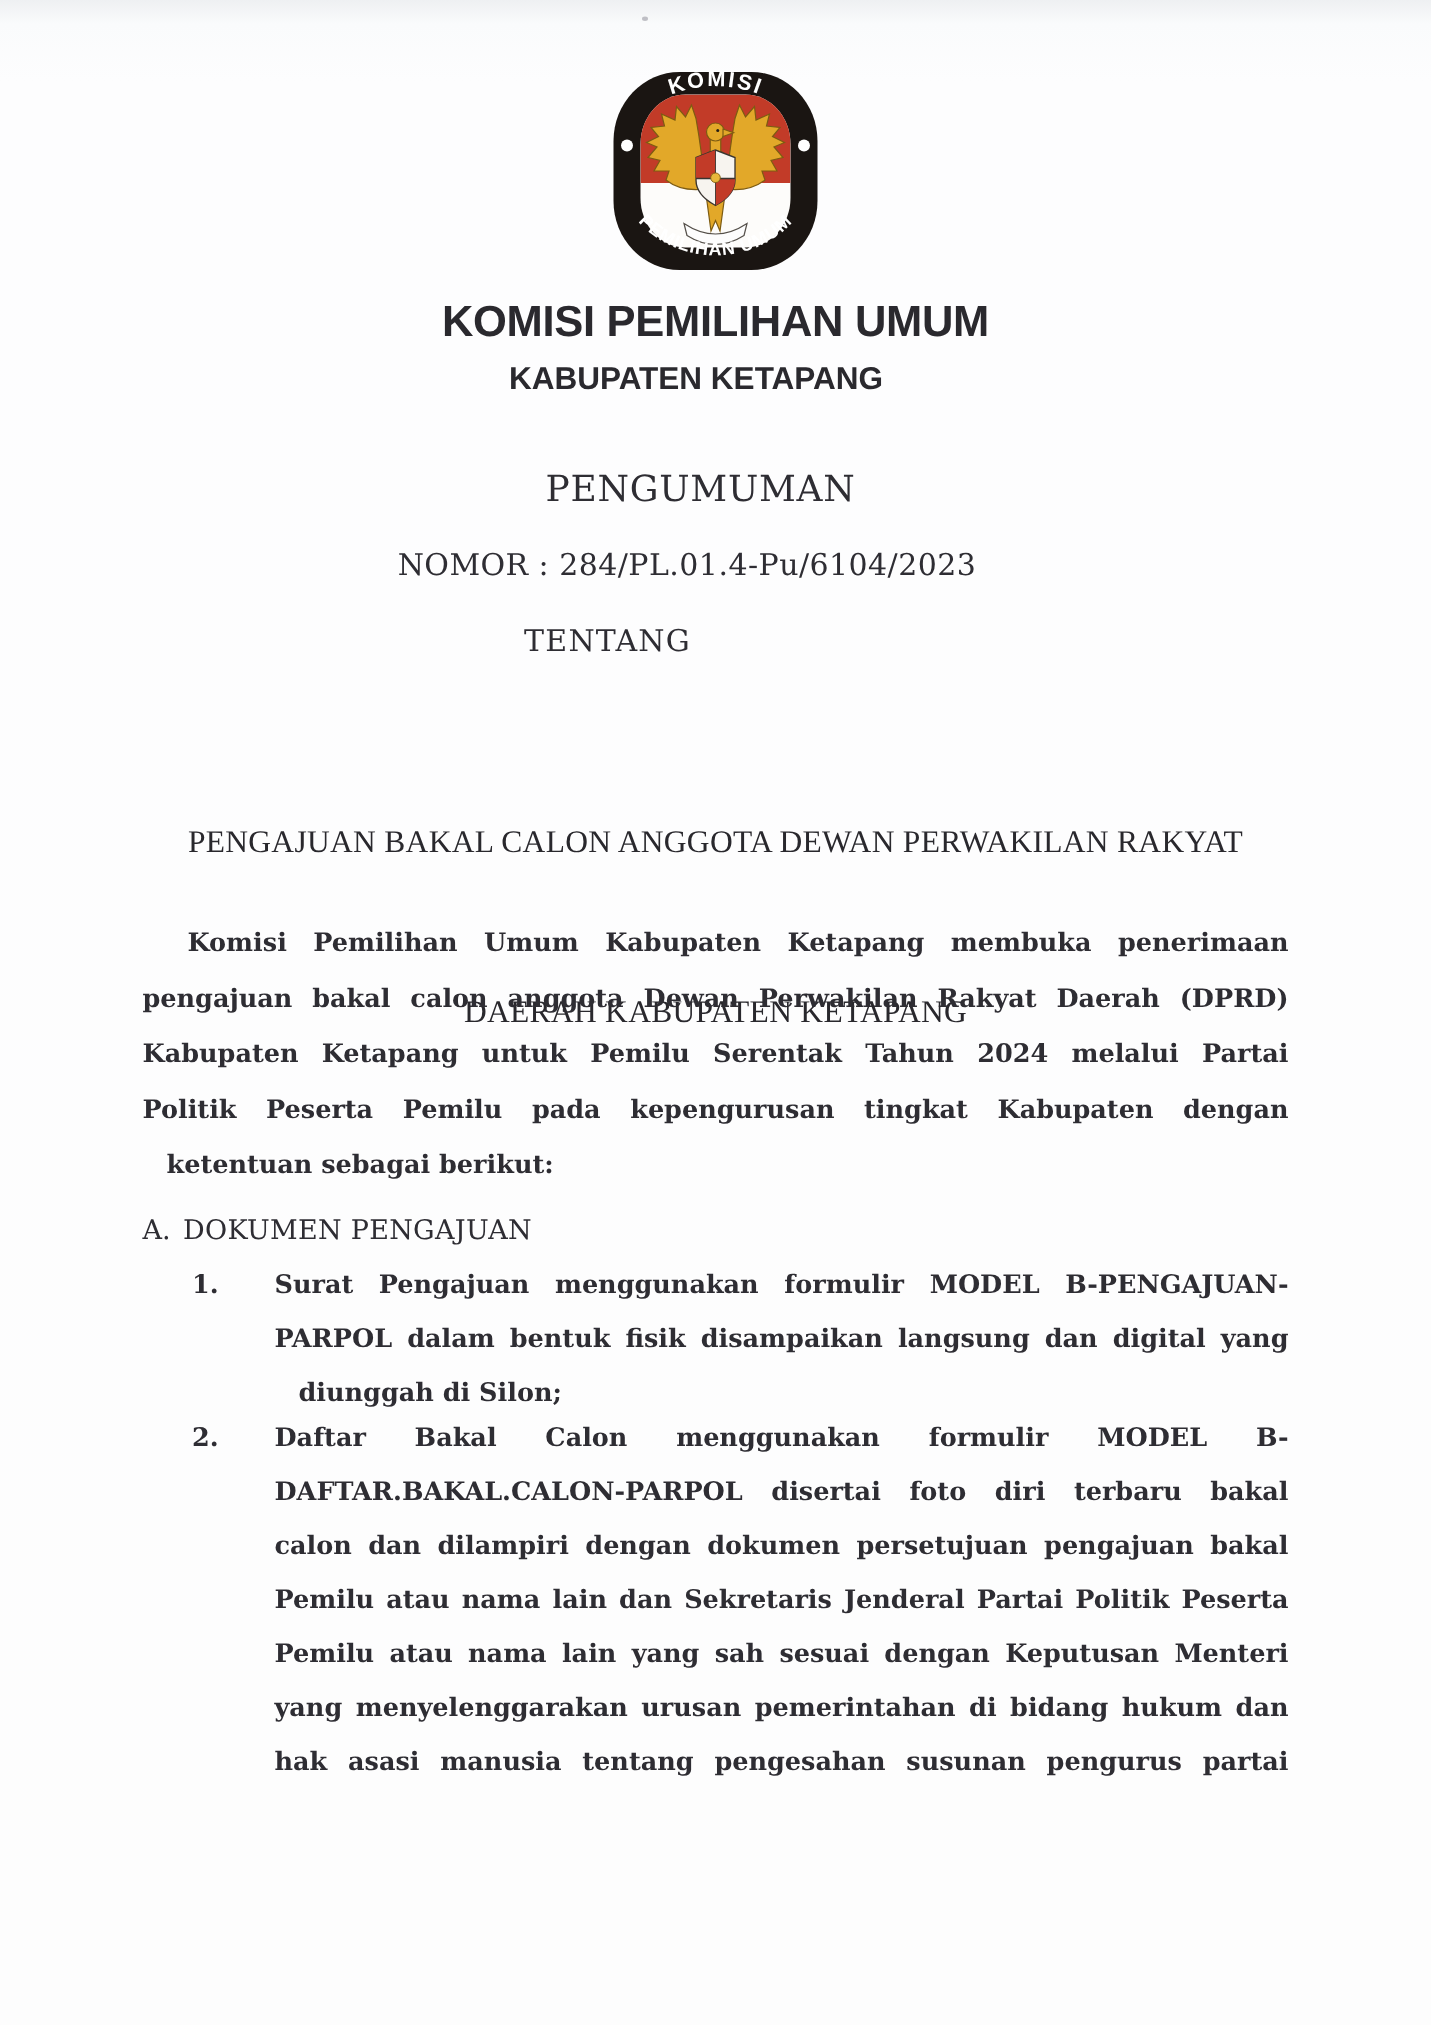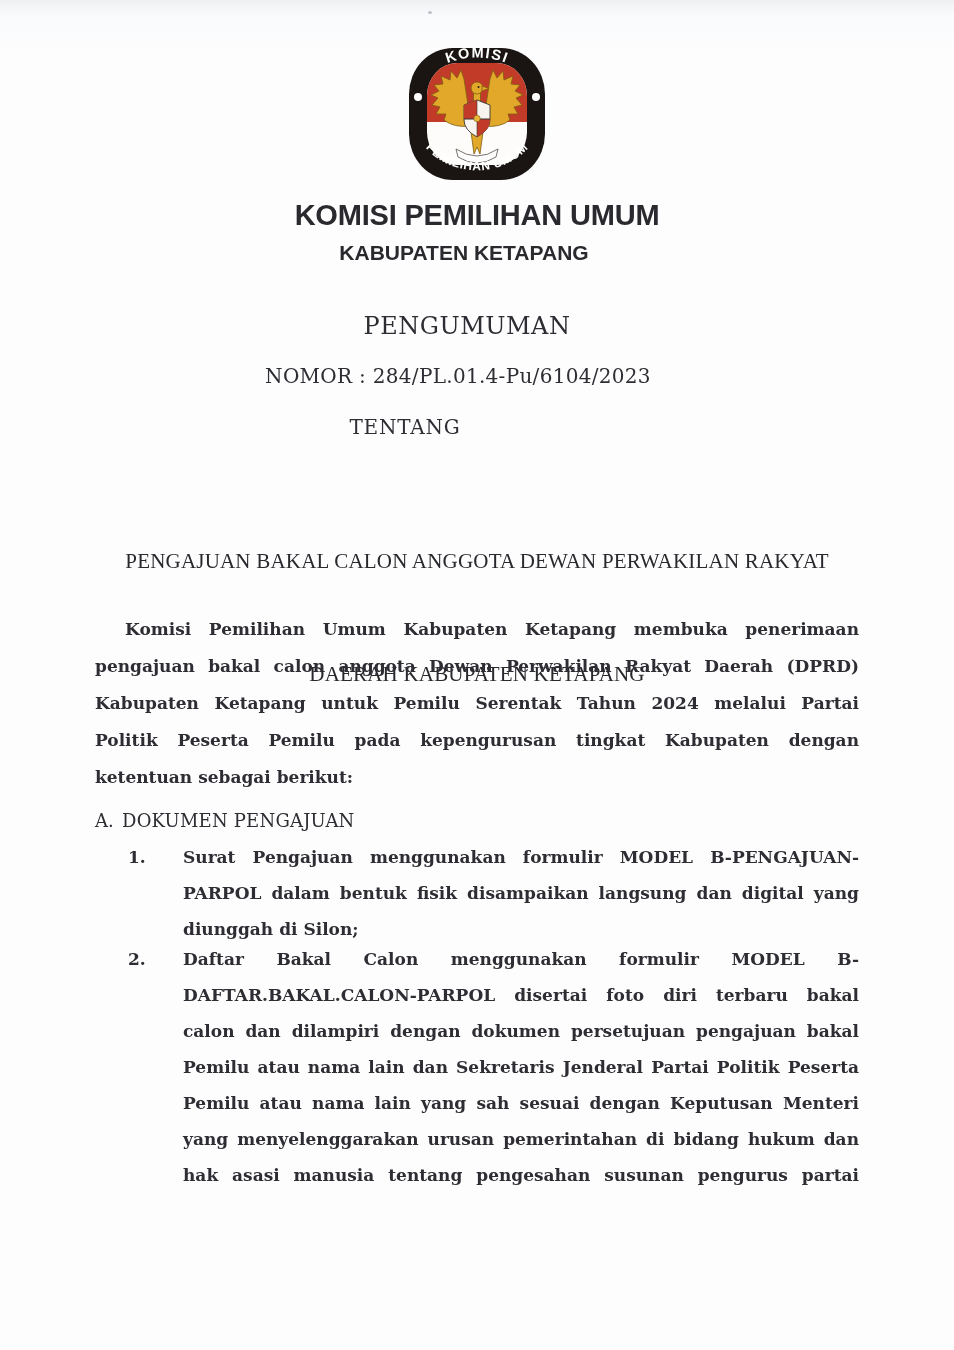--- a/index.html
+++ b/index.html
@@ -40,21 +40,21 @@
 
   .doc-title { position:absolute; top:468px; left:95px; width:764px;
     text-align:center; font-family:"Liberation Serif",serif;
     font-size:21px; line-height:37.5px; letter-spacing:0.2px;
     white-space:pre-wrap; color:#29282d; }
 
   .body-text { font-family:"DejaVu Serif",serif; font-size:17px; color:#2e2d33;font-weight:bold; }
 
   .intro { position:absolute; top:611px; left:95px; width:764px; line-height:37px; }
   .jline { text-align:justify; text-align-last:justify; }
-  .jline.last { text-align-last:left; }
+  .jline.last { text-align-last:left;margin-left:16px; }
   .indent { text-indent:30px; }
 
   .section-head { position:absolute; top:807px; left:95px; width:764px;
     font-family:"DejaVu Serif",serif; font-size:18px; line-height:28px;
     color:#2e2d33; }
   .section-letter { position:absolute; left:0; top:0; }
   .section-title { display:block; padding-left:27px; letter-spacing:0.2px; }
 
   .list-item { position:absolute; left:95px; width:764px;
     padding-left:88px; line-height:36px; }

